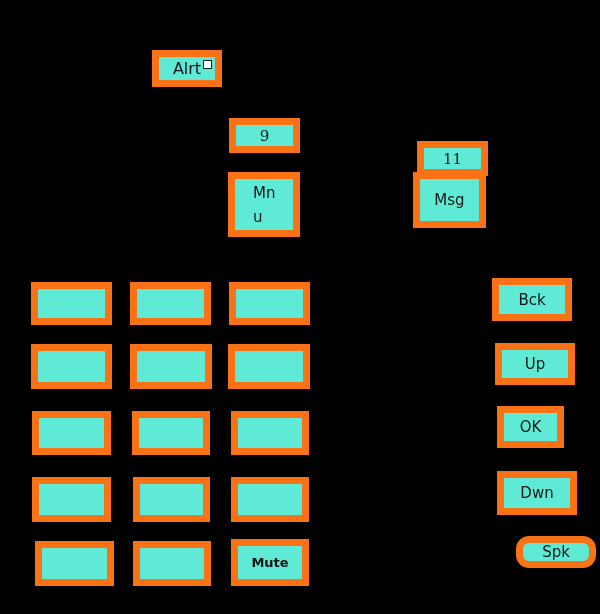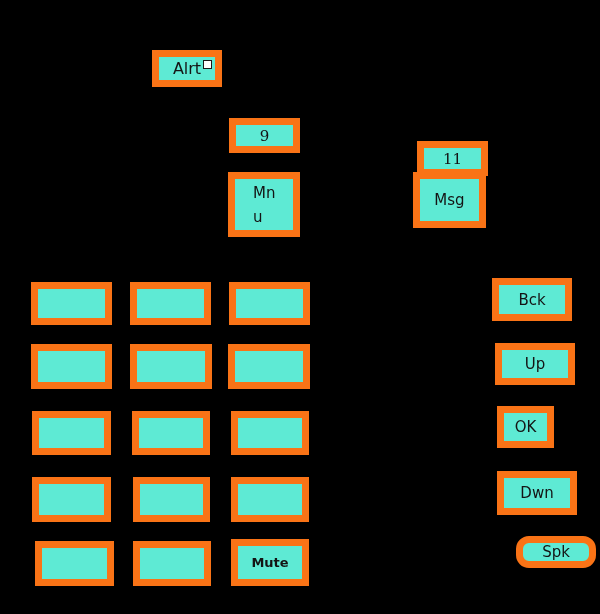--- a/index.html
+++ b/index.html
@@ -105,21 +105,21 @@
   <div class="key mute-key" style="left:231px; top:539px; width:78px; height:47px;">
     <span class="lbl">Mute</span>
   </div>
 
   <div class="key" style="left:492px; top:278px; width:80px; height:43px;">
     <span class="lbl">Bck</span>
   </div>
   <div class="key" style="left:495px; top:343px; width:80px; height:42px;">
     <span class="lbl">Up</span>
   </div>
-  <div class="key" style="left:497px; top:406px; width:57px; height:42px;">
+  <div class="key" style="left:497px; top:406px; width:67px; height:42px;">
     <span class="lbl">OK</span>
   </div>
   <div class="key" style="left:497px; top:471px; width:80px; height:44px;">
     <span class="lbl">Dwn</span>
   </div>
   <div class="key" style="left:516px; top:536px; width:80px; height:32px;border-radius:13px;">
     <span class="lbl">Spk</span>
   </div>
 
 </div>

